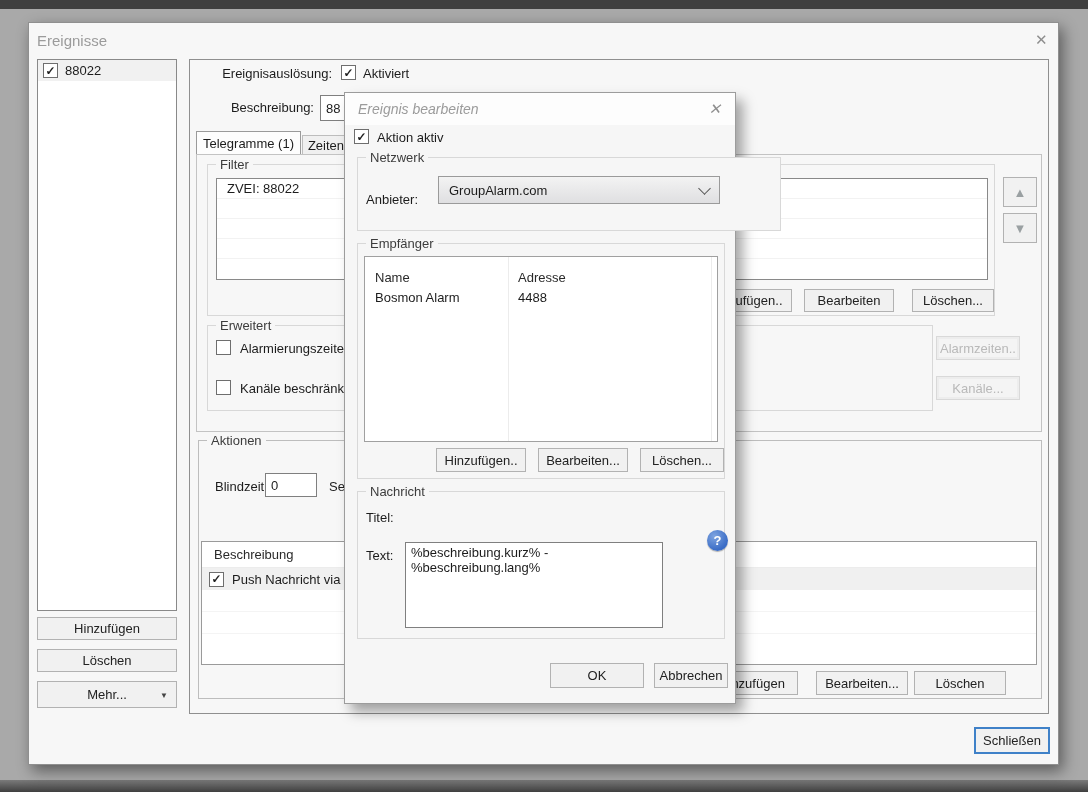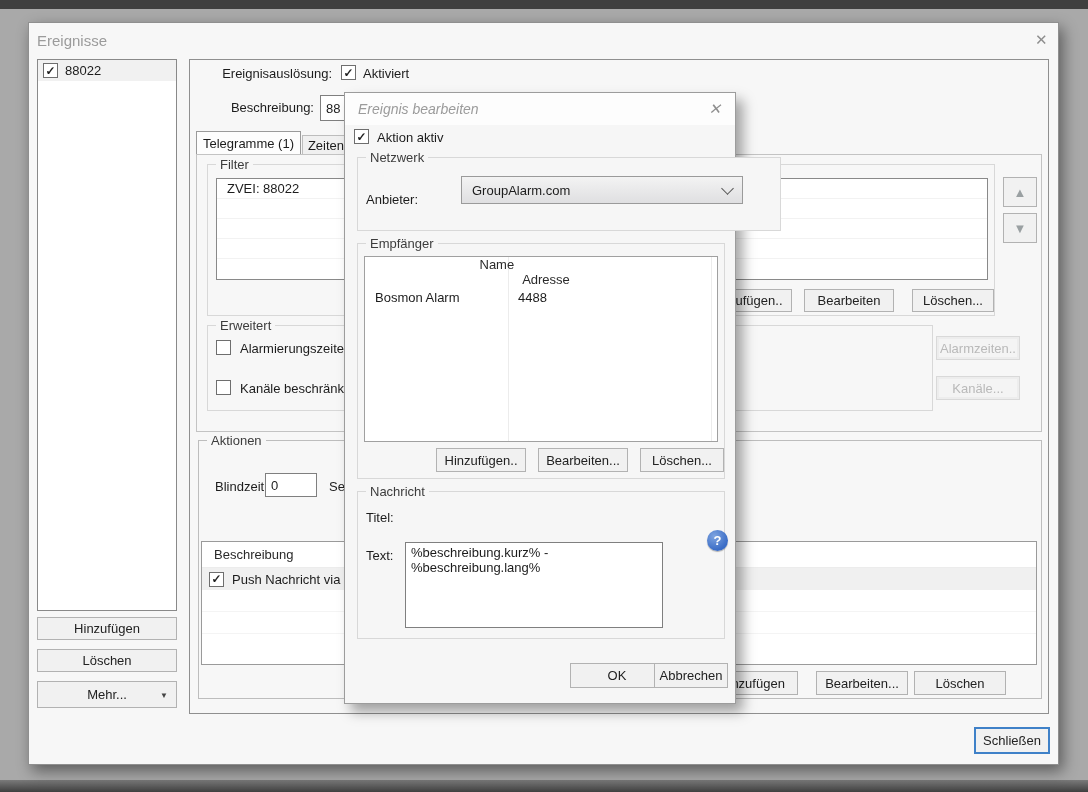--- a/index.html
+++ b/index.html
@@ -50,21 +50,21 @@
   .modal{
     left:344px;top:92px;width:392px;height:612px;
     background:#f6f6f6;border:1px solid #9c9c9c;box-sizing:border-box;
     box-shadow:7px 8px 12px rgba(0,0,0,.35);
     z-index:10;
   }
   .modal-title{color:#9b9b9b;font-size:14px;}
   .select{
     background:linear-gradient(#f3f3f3,#dfdfe1);
     border:1px solid #9a9a9a;box-sizing:border-box;
-    display:flex;align-items:center;padding:0 10px;justify-content:space-between;margin-left:23px;
+    display:flex;align-items:center;padding:0 10px;justify-content:space-between;
   }
   .help{
     border-radius:50%;
     background:radial-gradient(circle at 35% 30%, #7ea4e0, #3a6cc6 70%);
     color:#fff;font-weight:bold;font-size:13px;
     display:flex;align-items:center;justify-content:center;
     box-shadow:0 1px 1px rgba(0,0,0,.3);
   }
   .thead{color:#2a2a2a;}
   .vline{background:#ececec;width:1px;}
@@ -192,21 +192,21 @@
       <span>GroupAlarm.com</span>
       <span class="chev" style="margin-top:-4px;"></span>
     </div>
   </div>
 
   <div class="abs grp" style="left:12px;top:150px;width:368px;height:236px;background:#f6f6f6;">
     <div class="grp-lbl">Empfänger</div>
     <div class="abs list" style="left:6px;top:12px;width:354px;height:186px;border-color:#a0a0a0;">
       <div class="abs vline" style="left:143px;top:0;height:100%;"></div>
       <div class="abs vline" style="left:346px;top:0;height:100%;"></div>
-      <div style="display:flex;height:28px;align-items:center;position:relative;flex-direction:column;">
+      <div style="display:flex;height:28px;align-items:flex-end;position:relative;">
         <span class="thead" style="padding-left:10px;width:133px;">Name</span>
         <span class="thead" style="padding-left:10px;">Adresse</span>
       </div>
       <div style="display:flex;height:24px;align-items:center;position:relative;">
         <span style="padding-left:10px;width:133px;">Bosmon Alarm</span>
         <span style="padding-left:10px;">4488</span>
       </div>
     </div>
     <div class="abs btn" style="left:78px;top:204px;width:90px;height:24px;">Hinzufügen..</div>
     <div class="abs btn" style="left:180px;top:204px;width:90px;height:24px;">Bearbeiten...</div>
@@ -214,15 +214,15 @@
   </div>
 
   <div class="abs grp" style="left:12px;top:398px;width:368px;height:148px;background:#f6f6f6;">
     <div class="grp-lbl">Nachricht</div>
     <div class="abs lbl" style="left:8px;top:18px;">Titel:</div>
     <div class="abs lbl" style="left:8px;top:56px;">Text:</div>
     <textarea class="abs ipt" style="left: 47px; top: 50px; width: 258px; height: 86px; resize: none;" readonly="">%beschreibung.kurz% - %beschreibung.lang%</textarea>
     <div class="abs help" style="left:349px;top:38px;width:21px;height:21px;">?</div>
   </div>
 
-  <div class="abs btn" style="left:205px;top:570px;width:94px;height:25px;margin-left:20px;">OK</div>
+  <div class="abs btn" style="left:205px;top:570px;width:94px;height:25px;">OK</div>
   <div class="abs btn" style="left:309px;top:570px;width:74px;height:25px;">Abbrechen</div>
 </div>
 
 </body></html>

